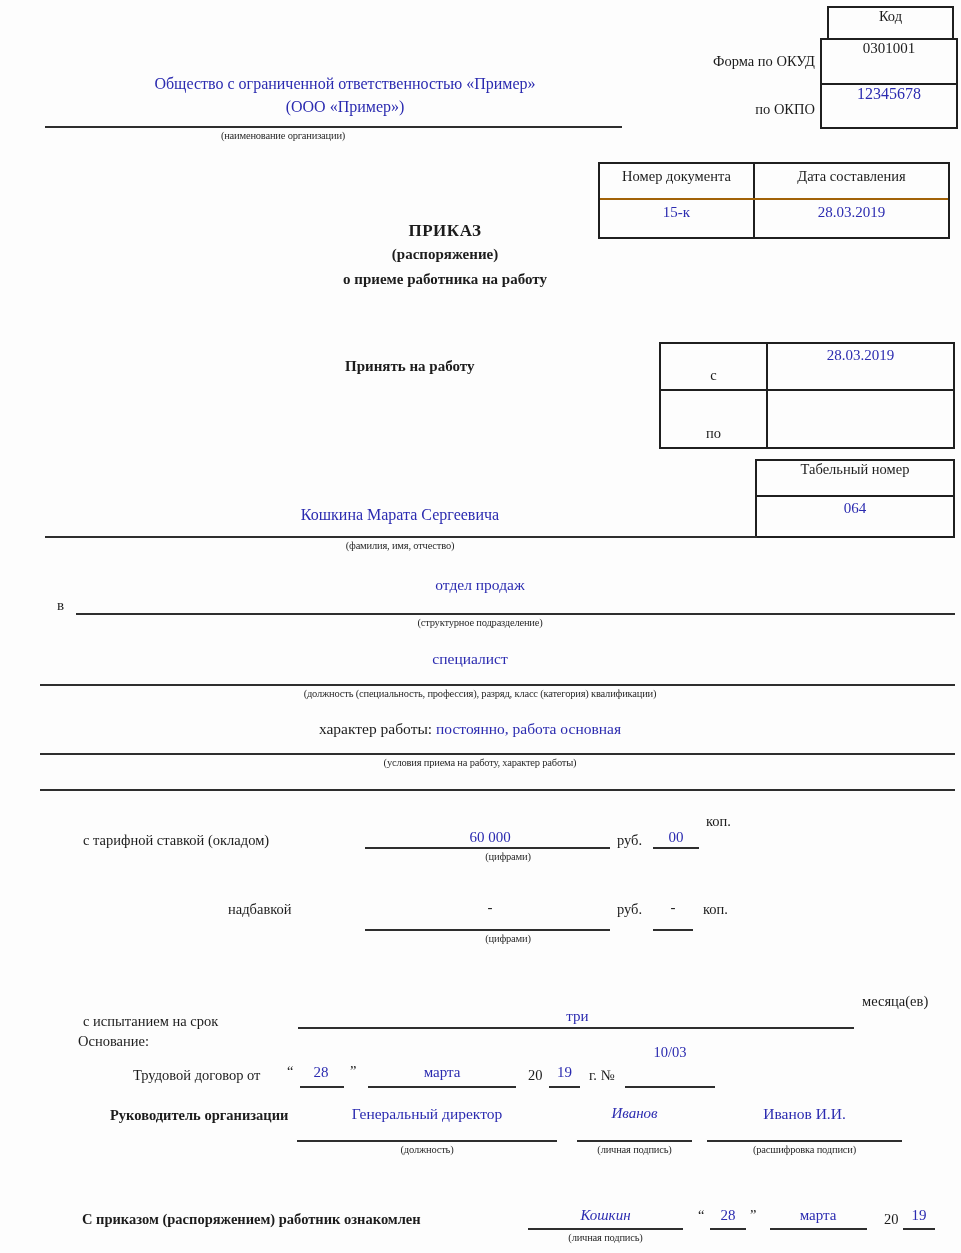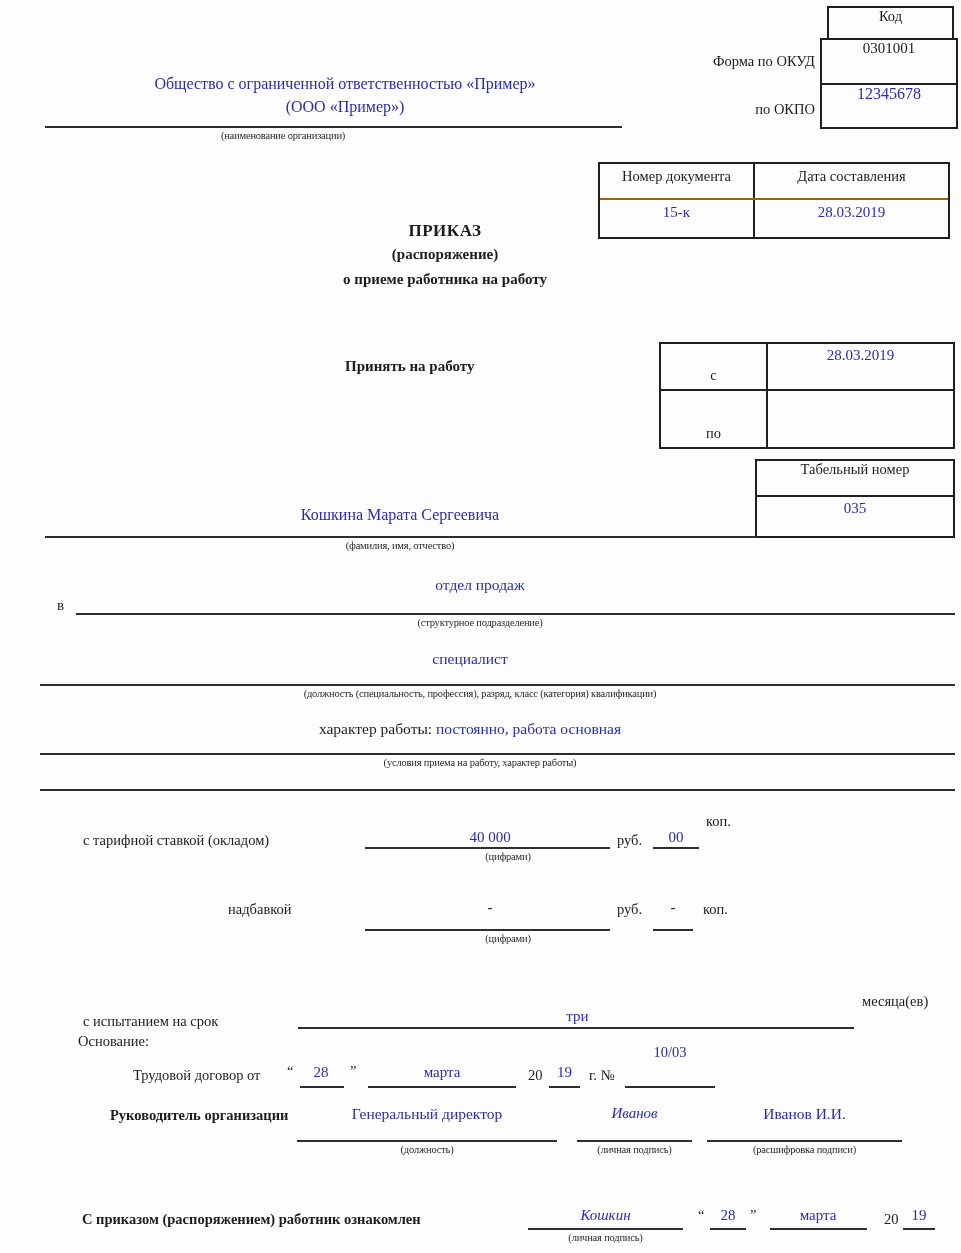--- a/index.html
+++ b/index.html
@@ -82,21 +82,21 @@
     <span>по</span>
   </div>
   <div class="abs cellbox" style="left:766px;top:389px;width:189px;height:60px;">
     <span class="blue"></span>
   </div>
 
   <div class="abs cellbox sz14" style="left:755px;top:459px;width:200px;height:38px;">
     <span>Табельный номер</span>
   </div>
   <div class="abs cellbox top" style="left:755px;top:495px;width:200px;height:43px;">
-    <span class="blue">035</span>
+    <span class="blue">064</span>
   </div>
 
   <div class="abs center blue sz16" style="left:150px;top:506px;width:500px;">Кошкина Марата Сергеевича</div>
   <div class="abs rule" style="left:45px;top:536px;width:712px;"></div>
   <div class="abs center caption" style="left:250px;top:540px;width:300px;">(фамилия, имя, отчество)</div>
 
   <div class="abs center blue" style="left:230px;top:576px;width:500px;font-size:15.5px;">отдел продаж</div>
   <div class="abs" style="left:57px;top:597px;">в</div>
   <div class="abs rule" style="left:76px;top:613px;width:879px;"></div>
   <div class="abs center caption" style="left:330px;top:617px;width:300px;">(структурное подразделение)</div>
@@ -107,21 +107,21 @@
 
   <div class="abs center" style="left:145px;top:720px;width:650px;font-size:15.5px;">
     <span>характер работы:</span>
     <span class="blue">постоянно, работа основная</span>
   </div>
   <div class="abs rule" style="left:40px;top:753px;width:915px;"></div>
   <div class="abs center caption" style="left:230px;top:757px;width:500px;">(условия приема на работу, характер работы)</div>
   <div class="abs rule" style="left:40px;top:789px;width:915px;"></div>
 
   <div class="abs sz14" style="left:83px;top:832px;">с тарифной ставкой (окладом)</div>
-  <div class="abs center blue" style="left:370px;top:829px;width:240px;">40 000</div>
+  <div class="abs center blue" style="left:370px;top:829px;width:240px;">60 000</div>
   <div class="abs rule" style="left:365px;top:847px;width:245px;"></div>
   <div class="abs center caption" style="left:388px;top:851px;width:240px;">(цифрами)</div>
   <div class="abs sz14" style="left:617px;top:832px;">руб.</div>
   <div class="abs center blue" style="left:655px;top:829px;width:42px;">00</div>
   <div class="abs rule" style="left:653px;top:847px;width:46px;"></div>
   <div class="abs sz14" style="left:706px;top:813px;">коп.</div>
 
   <div class="abs sz14" style="left:228px;top:901px;">надбавкой</div>
   <div class="abs center" style="left:370px;top:899px;width:240px;">-</div>
   <div class="abs rule" style="left:365px;top:929px;width:245px;"></div>

